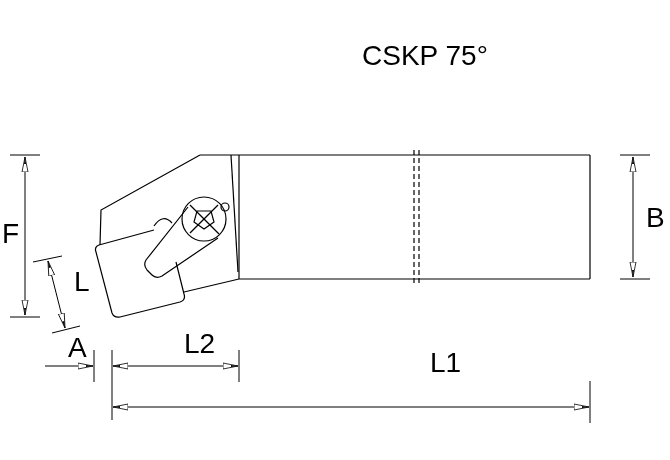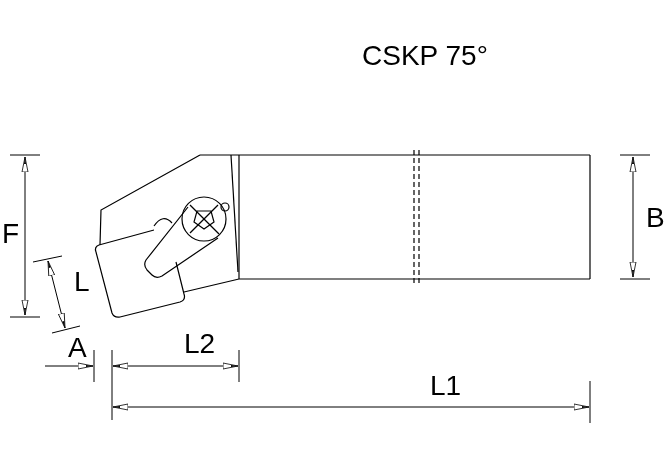--- a/index.html
+++ b/index.html
@@ -90,15 +90,15 @@
       <line x1="620" y1="155" x2="650" y2="155"></line>
       <line x1="620" y1="279" x2="650" y2="279"></line>
       <line x1="633" y1="157" x2="633" y2="277" marker-start="url(#arr)" marker-end="url(#arr)"></line>
     </g>
   </svg>
 
   <div class="lbl dim" style="left:2px;top:220px;">F</div>
   <div class="lbl dim" style="left:74px;top:268px;">L</div>
   <div class="lbl dim" style="left:68px;top:334px;">A</div>
   <div class="lbl dim" style="left:168px;top:330px;margin-left:16px;">L2</div>
-  <div class="lbl dim" style="left:430px;top:372px;">L1</div>
+  <div class="lbl dim" style="left:430px;top:349px;">L1</div>
   <div class="lbl dim" style="left:646px;top:204px;">B</div>
 </div>
 
 </body></html>

